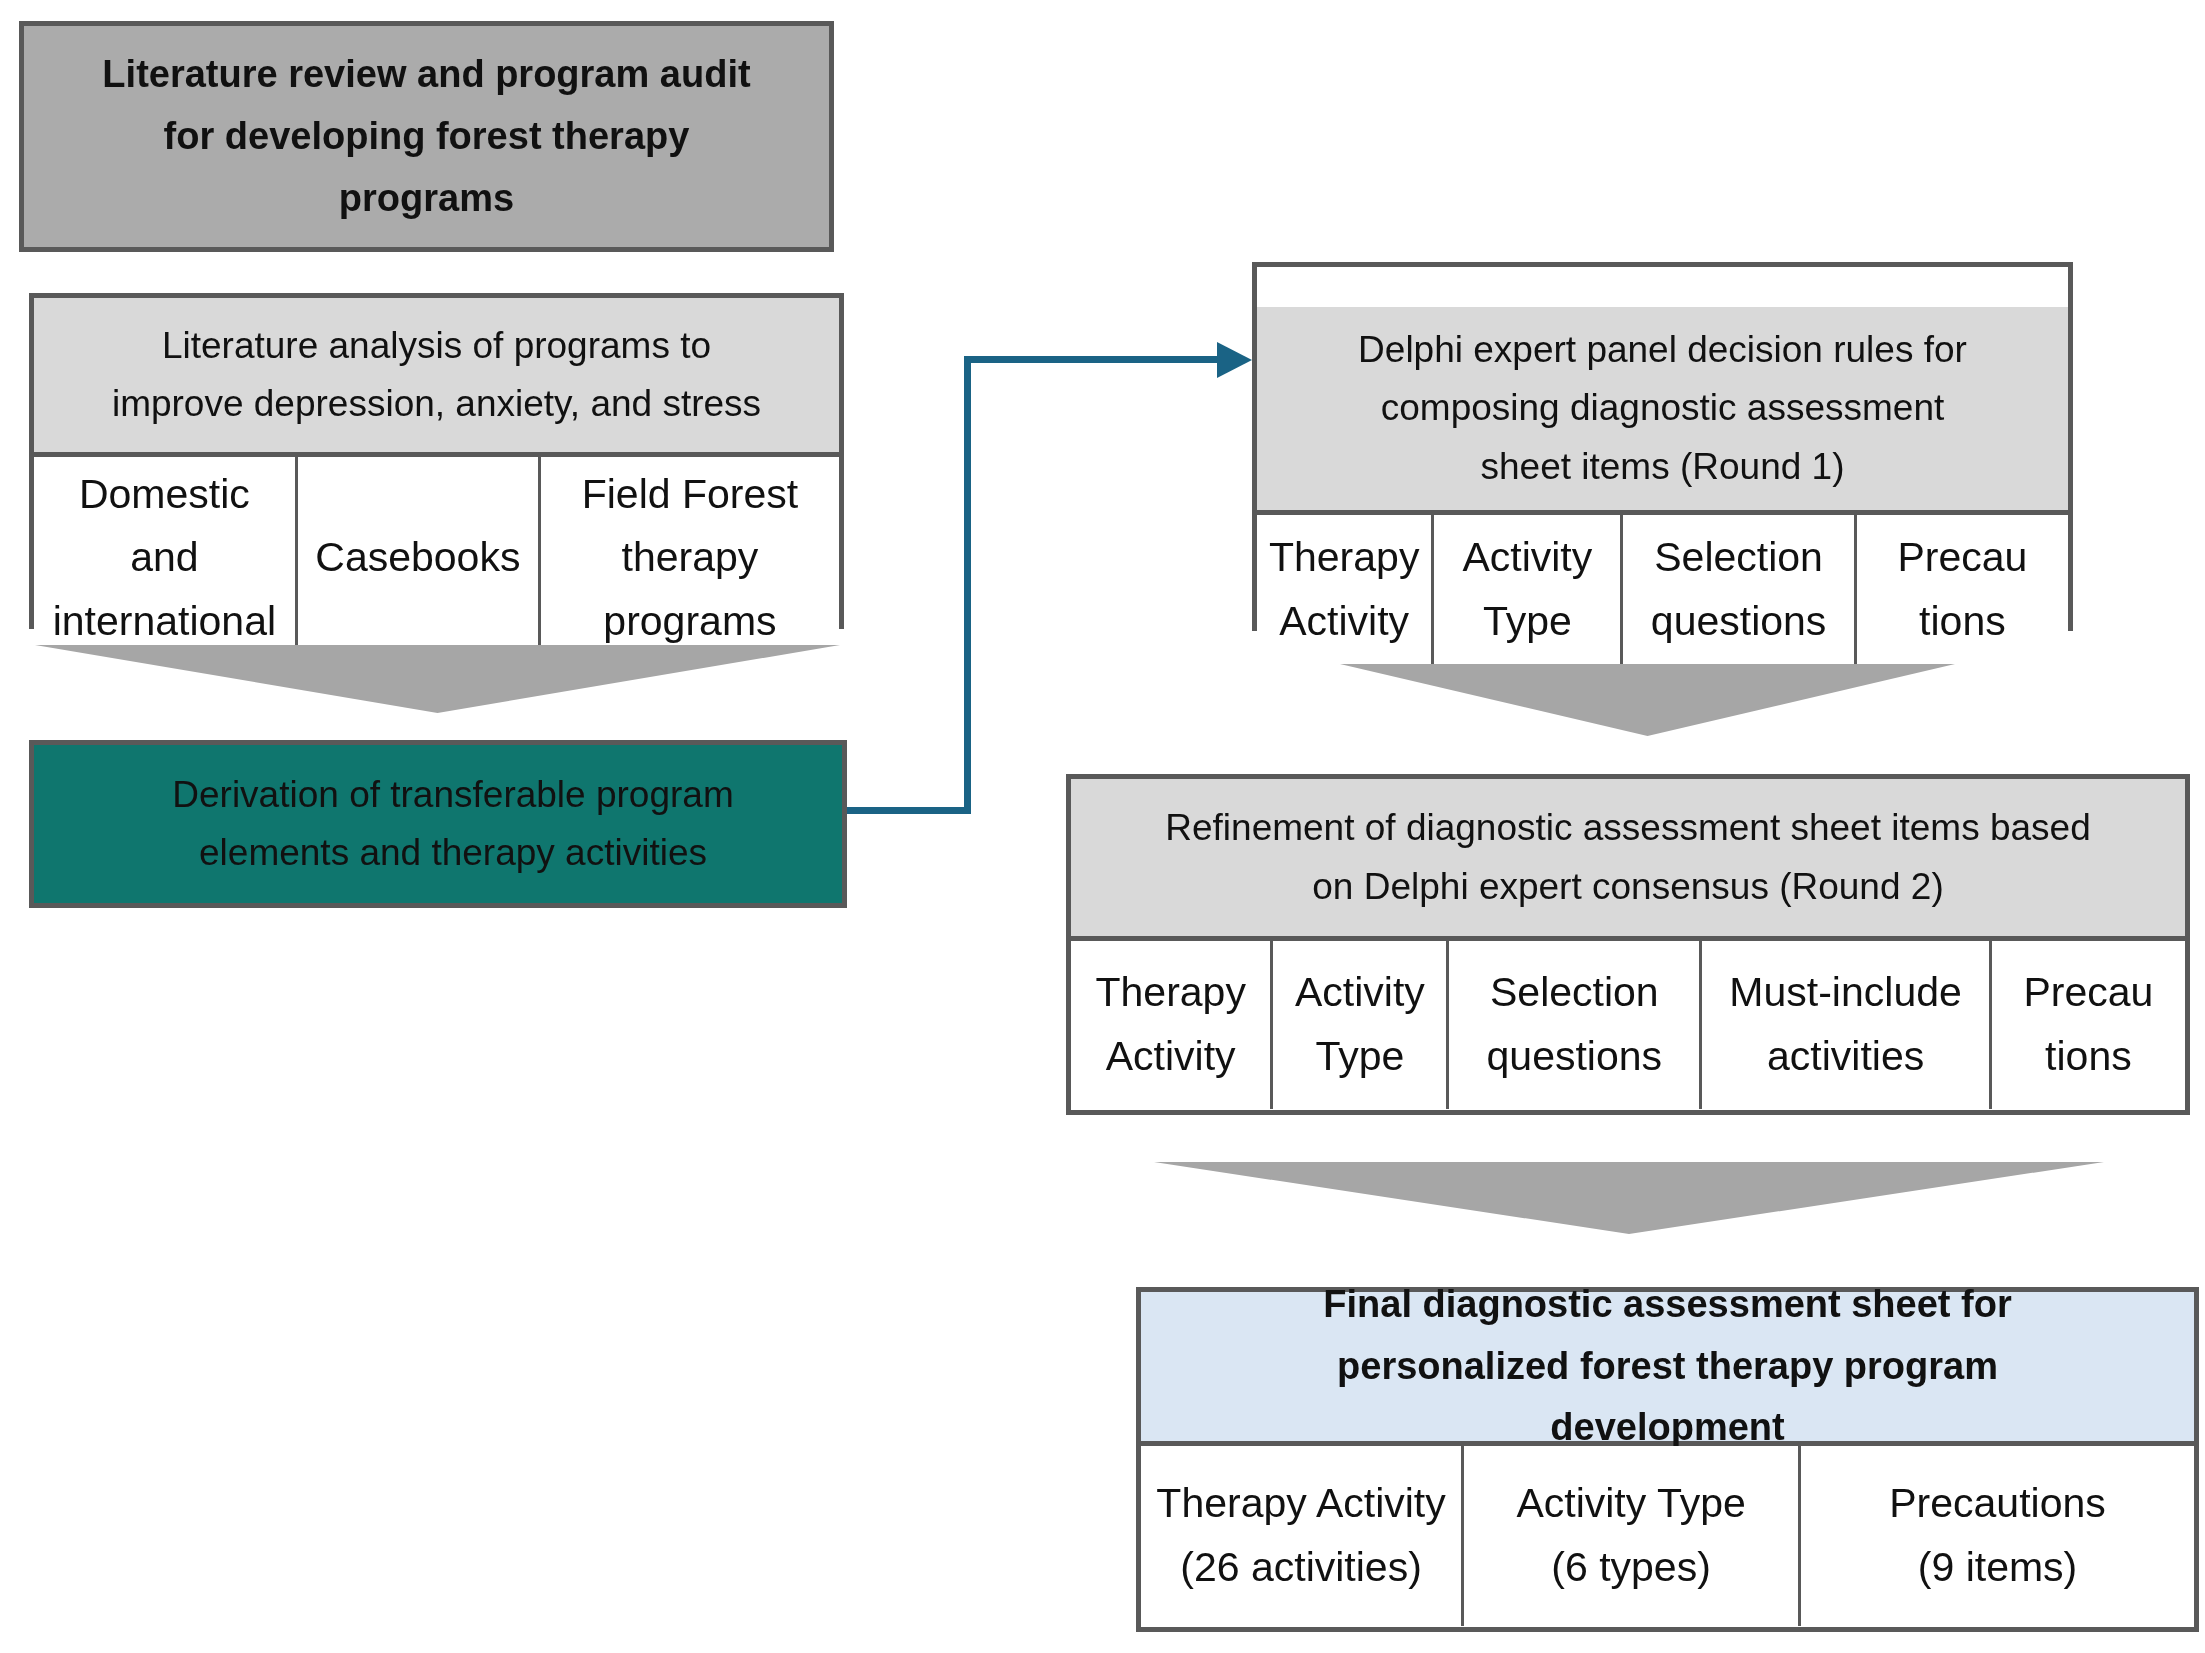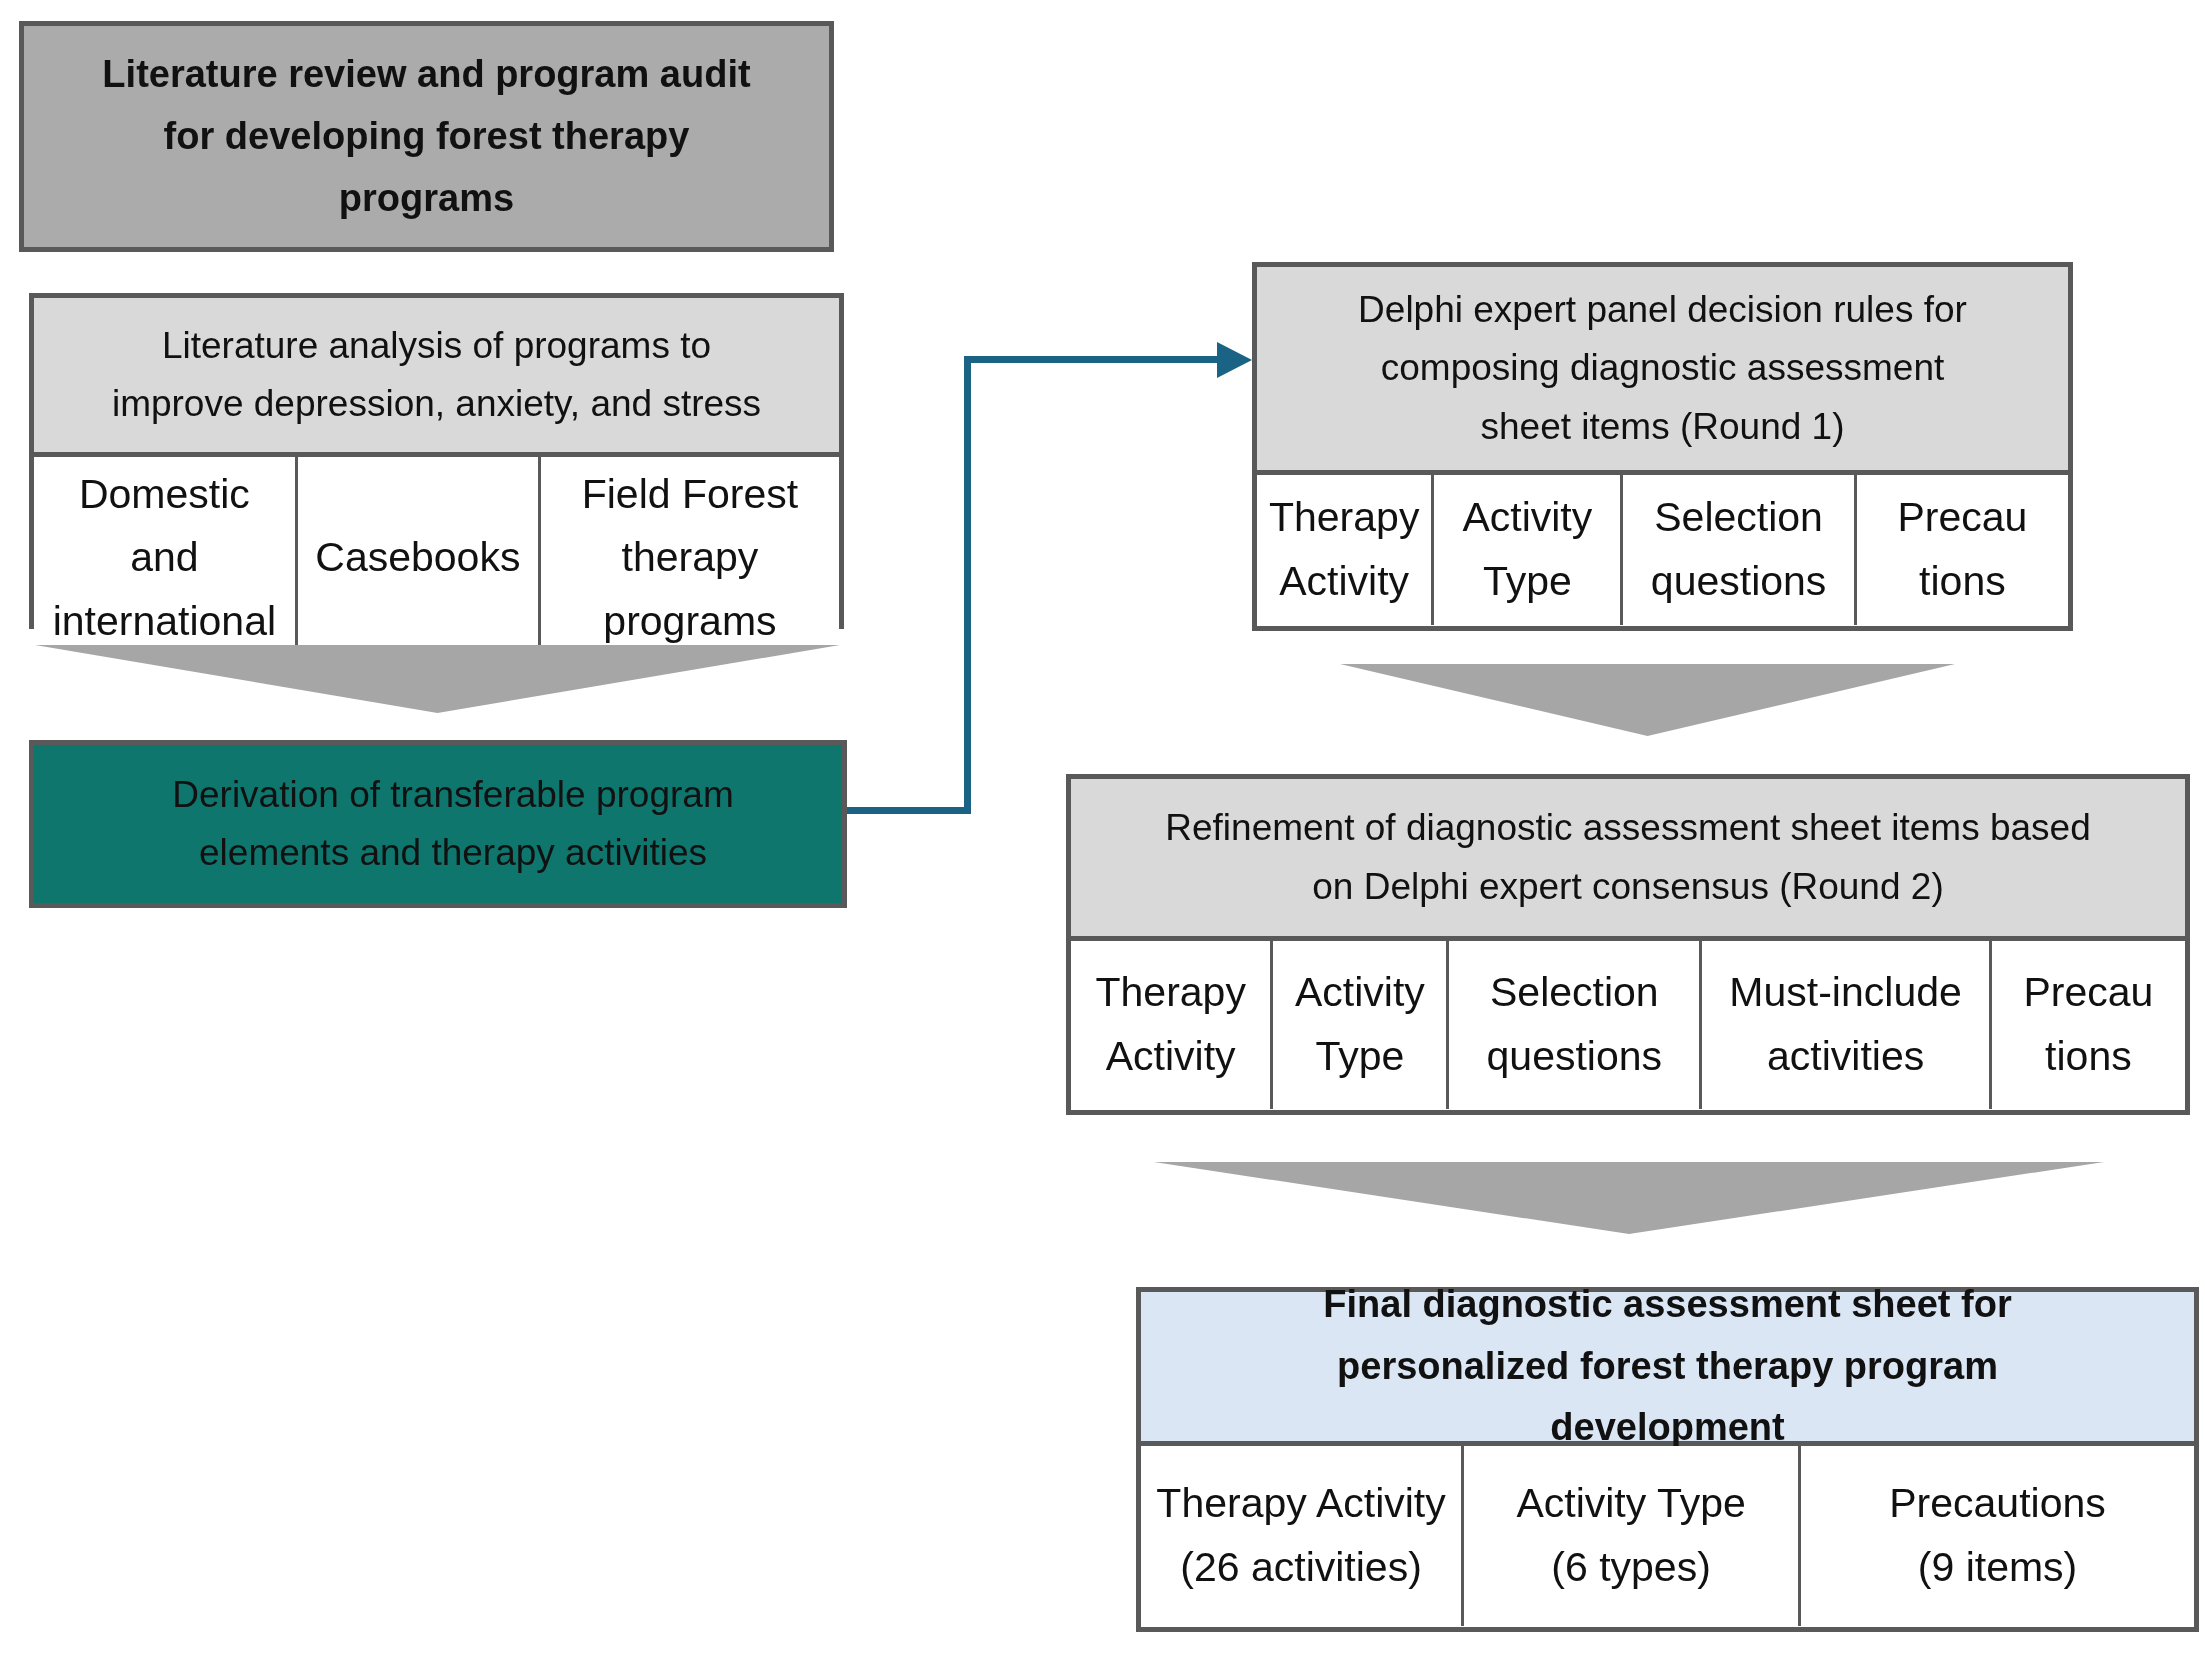--- a/index.html
+++ b/index.html
@@ -109,21 +109,21 @@
   <div class="box fill-white center-txt t" style="left:29px; top:740px; width:818px; height:168px;">Derivation of transferable program
 elements and therapy activities</div>
 
   <div class="conn" style="left:847px; top:807px; width:124px; height:6.7px;"></div>
   <div class="conn" style="left:964px; top:356px; width:6.7px; height:458px;"></div>
   <div class="conn" style="left:964px; top:356px; width:255px; height:6.7px;"></div>
   <div class="arrowhead" style="left:1217px; top:342px; width:35px; height:36px;"></div>
 
 
   <div class="panel" style="left:1252px; top:262px; width:821px; height:369px;">
-    <div class="panel-title fill-light t" style="height:208px;">Delphi expert panel decision rules for
+    <div class="panel-title fill-light t" style="height:208px;margin-top:40px;">Delphi expert panel decision rules for
 composing diagnostic assessment
 sheet items (Round 1)</div>
     <div class="cells" style="height:150px;">
       <div class="cell" style="width:21.5%;">Therapy
 Activity</div>
       <div class="cell" style="width:23.3%;">Activity
 Type</div>
       <div class="cell" style="width:28.8%;">Selection
 questions</div>
       <div class="cell" style="width:26.4%;">Precau

